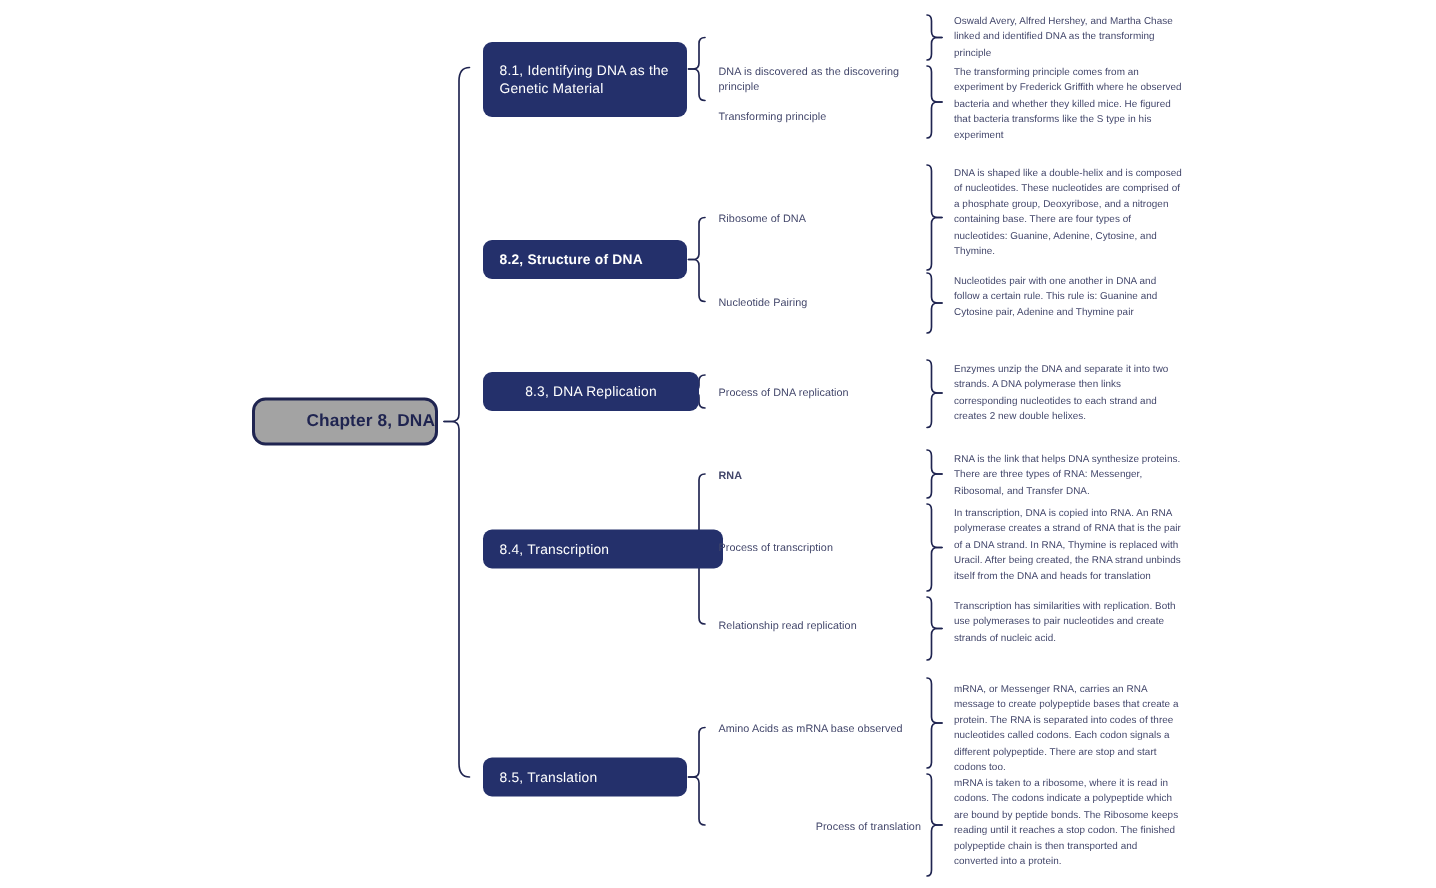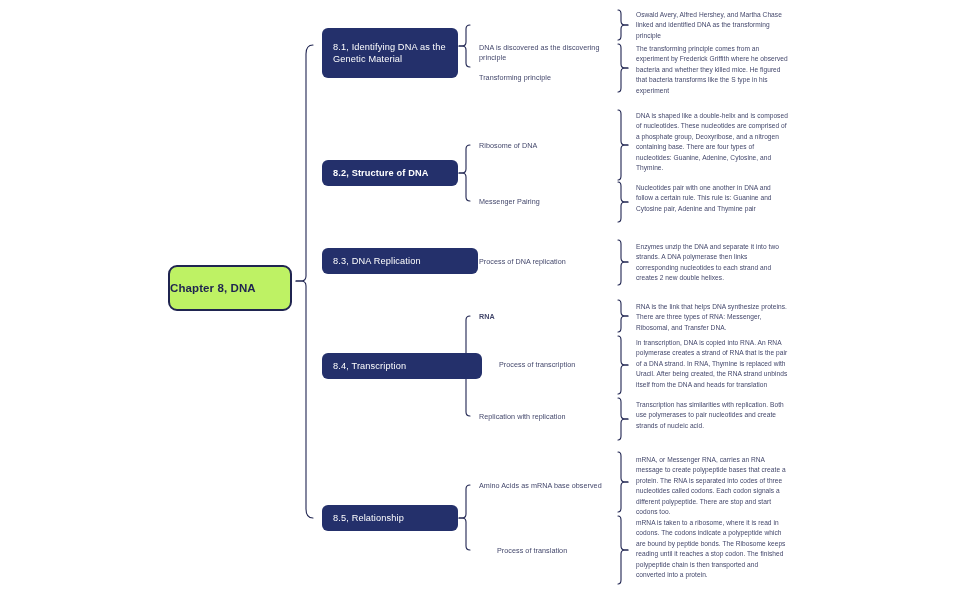--- a/index.html
+++ b/index.html
@@ -25,27 +25,27 @@
     fill: none;
     stroke: #1f2450;
     stroke-width: 1.1;
     stroke-linecap: round;
     stroke-linejoin: round;
   }
   
   .root-node {
     position: absolute;
     left: 168px; top: 265px;
-    width: 124px; height: 46px;
+    width: 124px; height: 32px;
     border: 2px solid #1f2450;
     border-radius: 9px;
-    background: #bef264;
+    background: #a3a3a3;
     display: flex;
     align-items: center;
-    justify-content: flex-start;
+    justify-content: flex-end;
   }
   .root-node .label {
     font-size: 11.5px;
     font-weight: bold;
     color: #1f2450;
     letter-spacing: 0.1px;
     white-space: nowrap;
   }
   
   .section-box {
@@ -144,41 +144,41 @@
   </div>
   <div class="mid-label" style="left:479px; top:11px; width:128px;margin-top:32px;">DNA is discovered as the discovering principle</div>
   <div class="mid-label" style="left:479px; top:73px; width:128px;">Transforming principle</div>
   <div class="detail-text" style="left:636px; top:10px; width:152px;">Oswald Avery, Alfred Hershey, and Martha Chase linked and identified DNA as the transforming principle</div>
   <div class="detail-text" style="left:636px; top:44px; width:152px;">The transforming principle comes from an experiment by Frederick Griffith where he observed bacteria and whether they killed mice. He figured that bacteria transforms like the S type in his experiment</div>
 
   <div class="section-box" style="left:322px; top:160px; width:136px; height:26px;font-weight:bold;">
     <span class="label">8.2, Structure of DNA</span>
   </div>
   <div class="mid-label" style="left:479px; top:141px; width:128px;">Ribosome of DNA</div>
-  <div class="mid-label" style="left:479px; top:197px; width:128px;">Messenger Pairing</div>
+  <div class="mid-label" style="left:479px; top:197px; width:128px;">Nucleotide Pairing</div>
   <div class="detail-text" style="left:636px; top:111px; width:152px;">DNA is shaped like a double-helix and is composed of nucleotides. These nucleotides are comprised of a phosphate group, Deoxyribose, and a nitrogen containing base. There are four types of nucleotides: Guanine, Adenine, Cytosine, and Thymine.</div>
   <div class="detail-text" style="left:636px; top:183px; width:152px;">Nucleotides pair with one another in DNA and follow a certain rule. This rule is: Guanine and Cytosine pair, Adenine and Thymine pair</div>
 
-  <div class="section-box" style="left:322px; top:248px; width:156px; height:26px;">
+  <div class="section-box" style="left:322px; top:248px; width:144px; height:26px;justify-content:center;">
     <span class="label">8.3, DNA Replication</span>
   </div>
   <div class="mid-label" style="left:479px; top:257px; width:128px;">Process of DNA replication</div>
   <div class="detail-text" style="left:636px; top:242px; width:152px;">Enzymes unzip the DNA and separate it into two strands. A DNA polymerase then links corresponding nucleotides to each strand and creates 2 new double helixes.</div>
 
   <div class="section-box" style="left:322px; top:353px; width:160px; height:26px;">
     <span class="label">8.4, Transcription</span>
   </div>
   <div class="mid-label" style="left:479px; top:312px; width:128px;font-weight:bold;">RNA</div>
-  <div class="mid-label" style="left:479px; top:360px; width:128px;margin-left:20px;">Process of transcription</div>
-  <div class="mid-label" style="left:479px; top:412px; width:128px;">Replication with replication</div>
+  <div class="mid-label" style="left:479px; top:360px; width:128px;">Process of transcription</div>
+  <div class="mid-label" style="left:479px; top:412px; width:128px;">Relationship read replication</div>
   <div class="detail-text" style="left:636px; top:302px; width:152px;">RNA is the link that helps DNA synthesize proteins. There are three types of RNA: Messenger, Ribosomal, and Transfer DNA.</div>
   <div class="detail-text" style="left:636px; top:338px; width:152px;">In transcription, DNA is copied into RNA. An RNA polymerase creates a strand of RNA that is the pair of a DNA strand. In RNA, Thymine is replaced with Uracil. After being created, the RNA strand unbinds itself from the DNA and heads for translation</div>
   <div class="detail-text" style="left:636px; top:400px; width:152px;">Transcription has similarities with replication. Both use polymerases to pair nucleotides and create strands of nucleic acid.</div>
 
   <div class="section-box" style="left:322px; top:505px; width:136px; height:26px;">
-    <span class="label">8.5, Relationship</span>
+    <span class="label">8.5, Translation</span>
   </div>
   <div class="mid-label" style="left:479px; top:481px; width:135px;">Amino Acids as mRNA base observed</div>
-  <div class="mid-label" style="left:497px; top:546px; width:135px;">Process of translation</div>
+  <div class="mid-label" style="left:479px; top:546px; width:135px;text-align:right;">Process of translation</div>
   <div class="detail-text" style="left:636px; top:455px; width:152px;">mRNA, or Messenger RNA, carries an RNA message to create polypeptide bases that create a protein. The RNA is separated into codes of three nucleotides called codons. Each codon signals a different polypeptide. There are stop and start codons too.</div>
   <div class="detail-text" style="left:636px; top:518px; width:152px;">mRNA is taken to a ribosome, where it is read in codons. The codons indicate a polypeptide which are bound by peptide bonds. The Ribosome keeps reading until it reaches a stop codon. The finished polypeptide chain is then transported and converted into a protein.</div>
 
 </div>
 
 </body></html>

